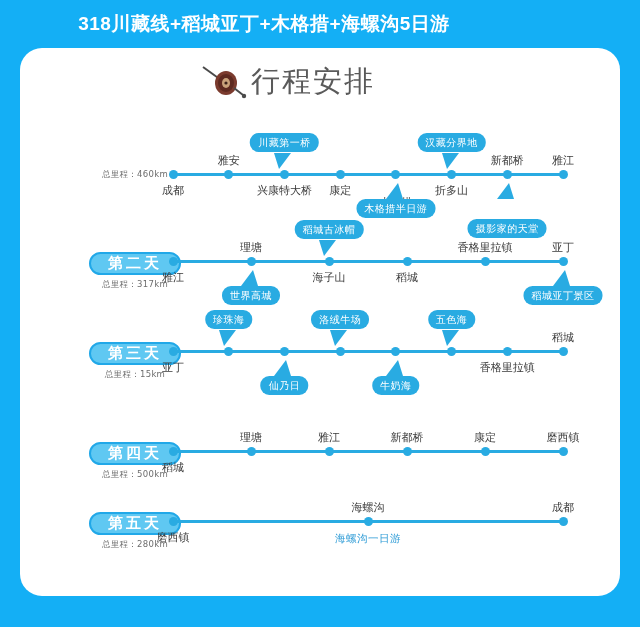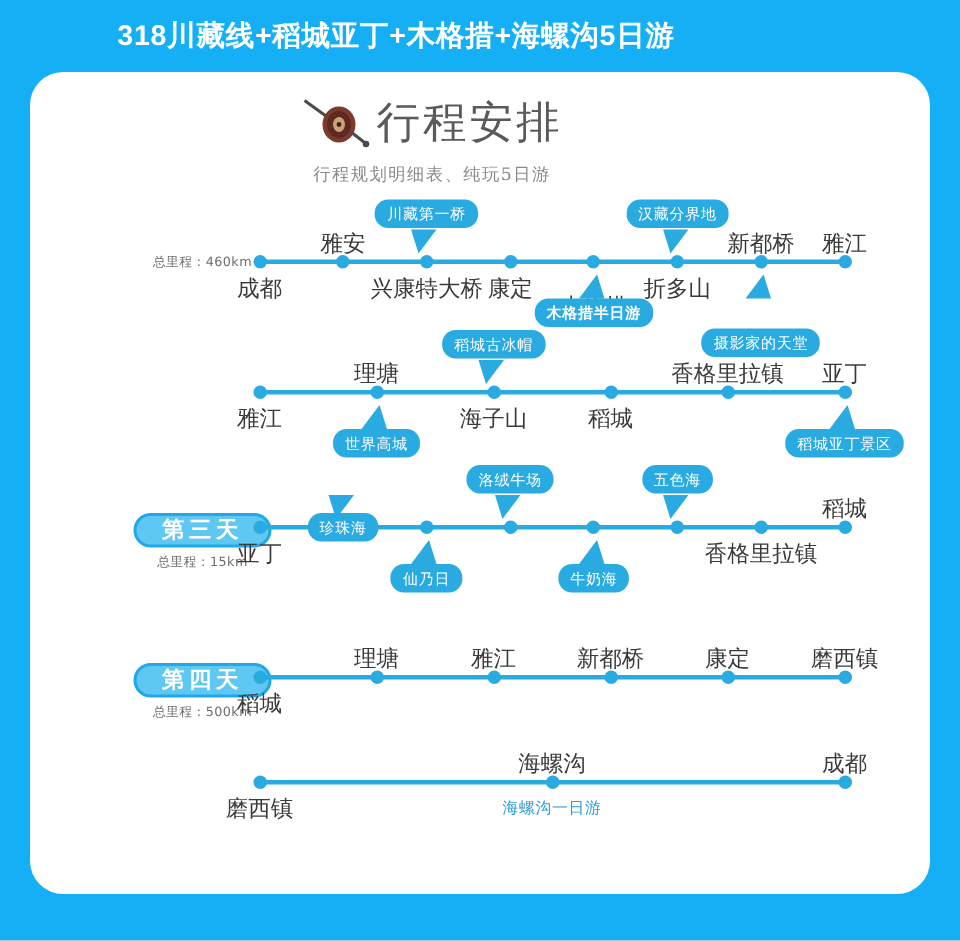--- a/index.html
+++ b/index.html
@@ -52,21 +52,21 @@
   
   .track{position:absolute;left:0;top:0;width:600px;height:86px;}
   .line{
     position:absolute;height:3px;background:#29ABE2;border-radius:2px;
   }
   .dot{
     position:absolute;width:9px;height:9px;border-radius:50%;
     background:#29ABE2;
   }
   .stop-label{
-    position:absolute;font-size:15px;color:#3a3a3a;white-space:nowrap;
+    position:absolute;font-size:11px;color:#3a3a3a;white-space:nowrap;
     transform:translateX(-50%);
     font-family:"DejaVu Sans",sans-serif;
   }
   .stop-label.above{}
   .stop-label.below{}
   
   .callout{
     position:absolute;transform:translateX(-50%);
     background:#29ABE2;color:#ffffff;
     font-size:10px;border-radius:9px;
@@ -103,21 +103,20 @@
         <line x1="2" y1="5" x2="20" y2="18" stroke="#4a4a4a" stroke-width="2"></line>
         <ellipse cx="25" cy="21" rx="11" ry="12" fill="#7B3B2E"></ellipse>
         <ellipse cx="25" cy="21" rx="8" ry="9" fill="#5E2A20"></ellipse>
         <ellipse cx="25" cy="21" rx="4" ry="5" fill="#C9A27A"></ellipse>
         <circle cx="25" cy="21" r="1.6" fill="#3a2018"></circle>
         <path d="M33 26 L42 33" stroke="#4a4a4a" stroke-width="2"></path>
         <circle cx="43" cy="34" r="2.2" fill="#4a4a4a"></circle>
       </svg>
       <div class="hdr-title">行程安排</div>
     </div>
-    <div class="hdr-sub">行程规划明细表、纯玩5日游</div>
   </div>
 
   <div id="days-root">
       <div class="day" style="top: 95px;">
         <div class="badge-wrap"><div class="mileage">总里程：460km</div></div>
         <div class="track">
           <div class="line" style="left: 153px; width: 390px; top: 30px;"></div>
           <div class="dot" style="left: 148.5px; top: 27px;"></div>
           <div class="stop-label below" style="left: 153px; top: 40px;">成都</div>
           <div class="dot" style="left: 204.214px; top: 27px;"></div>
@@ -129,29 +128,30 @@
           <div class="dot" style="left: 371.357px; top: 27px;"></div>
           <div class="stop-label above" style="left: 375.857px; top: 10px; margin-top: 42px;">木格措</div>
           <div class="dot" style="left: 427.071px; top: 27px;"></div>
           <div class="stop-label below" style="left: 431.571px; top: 40px;">折多山</div>
           <div class="dot" style="left: 482.786px; top: 27px;"></div>
           <div class="stop-label above" style="left: 487.286px; top: 10px;">新都桥</div>
           <div class="dot" style="left: 538.5px; top: 27px;"></div>
           <div class="stop-label above" style="left: 543px; top: 10px;">雅江</div>
           <div class="callout" style="left: 264.429px; top: -10px;">川藏第一桥</div>
           <div class="tail down" style="left: 254.429px; top: 10px;"></div>
-          <div class="callout" style="left: 375.857px; top: 56px; font-weight: bold;">木格措半日游</div>
+          <div class="callout" style="left: 375.857px; top: 56px;">木格措半日游</div>
           <div class="tail up" style="left: 365.857px; top: 40px;"></div>
           <div class="callout" style="left: 431.571px; top: -10px;">汉藏分界地</div>
           <div class="tail down" style="left: 421.571px; top: 10px;"></div>
           <div class="callout" style="left: 487.286px; top: 56px; margin-top: 20px;">摄影家的天堂</div>
           <div class="tail up" style="left: 477.286px; top: 40px;"></div>
         </div>
       </div>
       <div class="day" style="top: 182px;">
+        <div class="badge-wrap"><div class="badge">第二天</div><div class="mileage">总里程：317km</div></div>
         <div class="track">
           <div class="line" style="left: 153px; width: 390px; top: 30px;"></div>
           <div class="dot" style="left: 148.5px; top: 27px;"></div>
           <div class="stop-label below" style="left: 153px; top: 40px;">雅江</div>
           <div class="dot" style="left: 226.5px; top: 27px;"></div>
           <div class="stop-label above" style="left: 231px; top: 10px;">理塘</div>
           <div class="dot" style="left: 304.5px; top: 27px;"></div>
           <div class="stop-label below" style="left: 309px; top: 40px;">海子山</div>
           <div class="dot" style="left: 382.5px; top: 27px;"></div>
           <div class="stop-label below" style="left: 387px; top: 40px;">稻城</div>
@@ -175,21 +175,21 @@
           <div class="stop-label below" style="left: 153px; top: 40px;">亚丁</div>
           <div class="dot" style="left: 204.214px; top: 27px;"></div>
           <div class="dot" style="left: 259.929px; top: 27px;"></div>
           <div class="dot" style="left: 315.643px; top: 27px;"></div>
           <div class="dot" style="left: 371.357px; top: 27px;"></div>
           <div class="dot" style="left: 427.071px; top: 27px;"></div>
           <div class="dot" style="left: 482.786px; top: 27px;"></div>
           <div class="stop-label below" style="left: 487.286px; top: 40px;">香格里拉镇</div>
           <div class="dot" style="left: 538.5px; top: 27px;"></div>
           <div class="stop-label above" style="left: 543px; top: 10px;">稻城</div>
-          <div class="callout" style="left: 208.714px; top: -10px; margin-top: 32px;">珍珠海</div>
+          <div class="callout" style="left: 208.714px; top: -10px;">珍珠海</div>
           <div class="tail down" style="left: 198.714px; top: 10px;"></div>
           <div class="callout" style="left: 264.429px; top: 56px;">仙乃日</div>
           <div class="tail up" style="left: 254.429px; top: 40px;"></div>
           <div class="callout" style="left: 320.143px; top: -10px; font-family: Liberation Mono, monospace;">洛绒牛场</div>
           <div class="tail down" style="left: 310.143px; top: 10px;"></div>
           <div class="callout" style="left: 375.857px; top: 56px;">牛奶海</div>
           <div class="tail up" style="left: 365.857px; top: 40px;"></div>
           <div class="callout" style="left: 431.571px; top: -10px;">五色海</div>
           <div class="tail down" style="left: 421.571px; top: 10px;"></div>
         </div>
@@ -206,20 +206,21 @@
           <div class="stop-label above" style="left: 309px; top: 10px;">雅江</div>
           <div class="dot" style="left: 382.5px; top: 27px;"></div>
           <div class="stop-label above" style="left: 387px; top: 10px;">新都桥</div>
           <div class="dot" style="left: 460.5px; top: 27px;"></div>
           <div class="stop-label above" style="left: 465px; top: 10px;">康定</div>
           <div class="dot" style="left: 538.5px; top: 27px;"></div>
           <div class="stop-label above" style="left: 543px; top: 10px;">磨西镇</div>
         </div>
       </div>
       <div class="day" style="top: 442px;">
+        <div class="badge-wrap"><div class="badge">第五天</div><div class="mileage">总里程：280km</div></div>
         <div class="track">
           <div class="line" style="left: 153px; width: 390px; top: 30px;"></div>
           <div class="dot" style="left: 148.5px; top: 27px;"></div>
           <div class="stop-label below" style="left: 153px; top: 40px;">磨西镇</div>
           <div class="dot" style="left: 343.5px; top: 27px;"></div>
           <div class="stop-label above" style="left: 348px; top: 10px;">海螺沟</div>
           <div class="dot" style="left: 538.5px; top: 27px;"></div>
           <div class="stop-label above" style="left: 543px; top: 10px;">成都</div>
           <div class="caption" style="left: 348px; top: 42px;">海螺沟一日游</div>
         </div>

